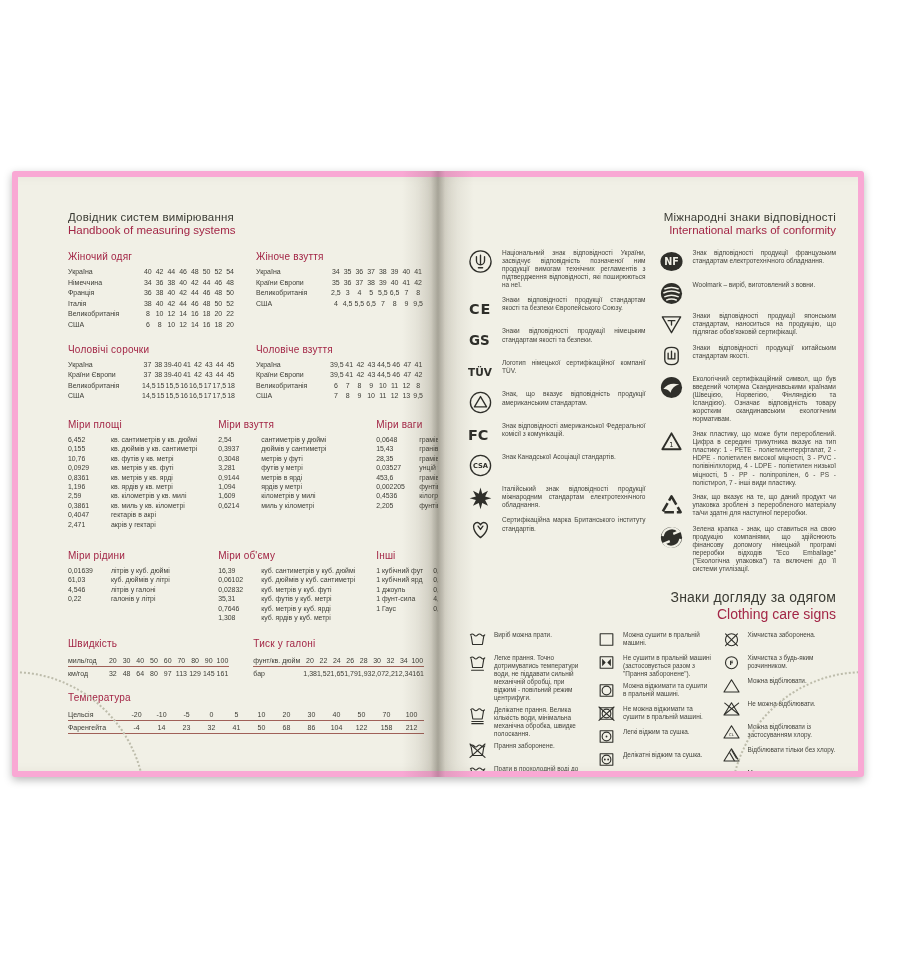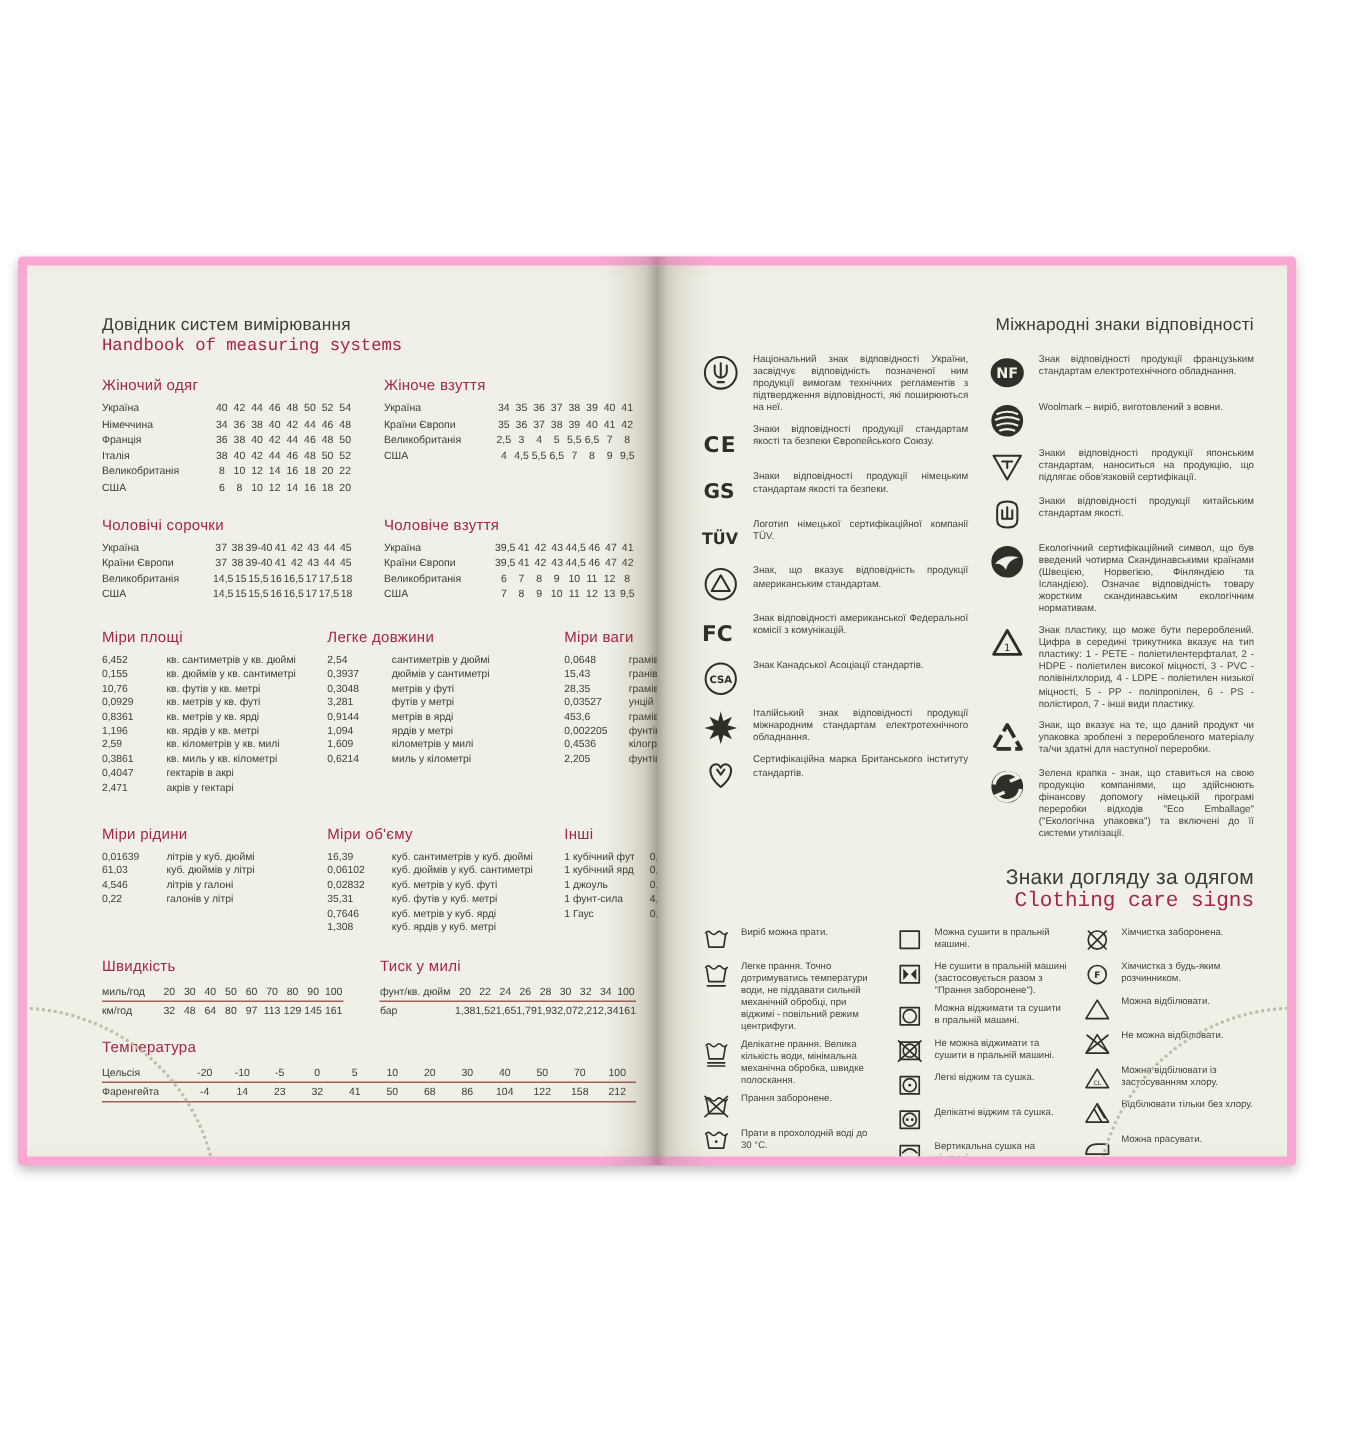--- a/index.html
+++ b/index.html
@@ -15,21 +15,21 @@
   .gutter{position:absolute;left:50%;top:0;bottom:0;width:72px;transform:translateX(-50%);
           background:linear-gradient(90deg,rgba(80,70,50,0) 0%,rgba(80,70,50,.14) 40%,
           rgba(40,34,22,.26) 50%,rgba(80,70,50,.12) 60%,rgba(80,70,50,0) 100%);
           pointer-events:none;z-index:6;}
   .arc{position:absolute;width:264px;height:264px;border:2px dotted #bdbcab;border-radius:50%;
        pointer-events:none;z-index:2;}
   .arc-left{left:-140px;bottom:-168px;}
   .arc-right{right:-140px;bottom:-168px;}
 
   h1.title{font-size:11.5px;font-weight:400;color:#3b3b34;margin:0;letter-spacing:.2px;}
-  h2.sub{font-size:11.5px;font-weight:400;color:#a32646;margin:1px 0 0;font-family:Liberation Mono, monospace;}
+  h2.sub{font-size:11.5px;font-weight:400;color:#a32646;margin:1px 0 0;}
   .r{text-align:right;}
   h3.sec{font-size:10px;font-weight:400;color:#a32646;margin:0 0 5px;letter-spacing:.2px;}
 
   #size-tables{display:grid;grid-template-columns:1fr 1fr;column-gap:20px;row-gap:13px;margin-top:15px;}
   .srow{display:grid;grid-template-columns:74px repeat(8,1fr);font-size:7px;color:#3d3d36;line-height:10.6px;}
   .srow .lbl{white-space:nowrap;}
   .srow .val{text-align:center;white-space:nowrap;}
 
   #measure-tables{display:grid;grid-template-columns:1.06fr .96fr 1fr;column-gap:12px;row-gap:15px;margin-top:17px;gap:21px;}
   .mrow{display:grid;grid-template-columns:38px 1fr;column-gap:5px;font-size:6.9px;line-height:9.4px;color:#3d3d36;}
@@ -317,21 +317,21 @@
             <div class="mrow">
               <span>0,4047</span>
               <span>гектарів в акрі</span>
             </div>
             <div class="mrow">
               <span>2,471</span>
               <span>акрів у гектарі</span>
             </div>
           </div>
           <div class="mtable">
-            <h3 class="sec">Легке довжини</h3>
+            <h3 class="sec">Міри взуття</h3>
             <div class="mrow">
               <span>2,54</span>
               <span>сантиметрів у дюймі</span>
             </div>
             <div class="mrow">
               <span>0,3937</span>
               <span>дюймів у сантиметрі</span>
             </div>
             <div class="mrow">
               <span>0,3048</span>
@@ -485,21 +485,21 @@
               <span class="rval">64</span>
               <span class="rval">80</span>
               <span class="rval">97</span>
               <span class="rval">113</span>
               <span class="rval">129</span>
               <span class="rval">145</span>
               <span class="rval">161</span>
             </div>
           </div>
         <div id="pressure">
-            <h3 class="sec">Тиск у милі</h3>
+            <h3 class="sec">Тиск у галоні</h3>
             <div class="ruled-row rb" style="grid-template-columns:50px repeat(9,1fr)">
               <span class="rlbl">фунт/кв. дюйм</span>
               <span class="rval">20</span>
               <span class="rval">22</span>
               <span class="rval">24</span>
               <span class="rval">26</span>
               <span class="rval">28</span>
               <span class="rval">30</span>
               <span class="rval">32</span>
               <span class="rval">34</span>
@@ -549,20 +549,21 @@
             <span class="rval">104</span>
             <span class="rval">122</span>
             <span class="rval">158</span>
             <span class="rval">212</span>
           </div>
         </div>
     </div>
     <div class="page page-right">
       <div class="arc arc-right"></div>
       <h1 class="title r">Міжнародні знаки відповідності</h1>
+      <h2 class="sub r">International marks of conformity</h2>
       <div id="marks">
           <div>
             <div class="mark-item">
               <span class="icon">
                 <svg xmlns="http://www.w3.org/2000/svg" viewBox="0 0 26 26" width="25" height="25">
                   <circle stroke="#2f2f2a" stroke-width="1.4" fill="none" stroke-linecap="round" stroke-linejoin="round" cx="13" cy="13" r="11"></circle>
                   <path stroke="#2f2f2a" stroke-width="1.4" fill="none" stroke-linecap="round" stroke-linejoin="round" d="M13 6.5 V16 M8.8 8 v4.2 a4.2 4.2 0 0 0 4.2 4.2 M17.2 8 v4.2 a4.2 4.2 0 0 1 -4.2 4.2 M10.8 19.5 h4.4"></path>
                 </svg>
               </span>
               <span class="txt">Національний знак відповідності України, засвідчує відповідність позначеної ним продукції вимогам технічних регламентів з підтвердження відповідності, які поширюються на неї.</span>

